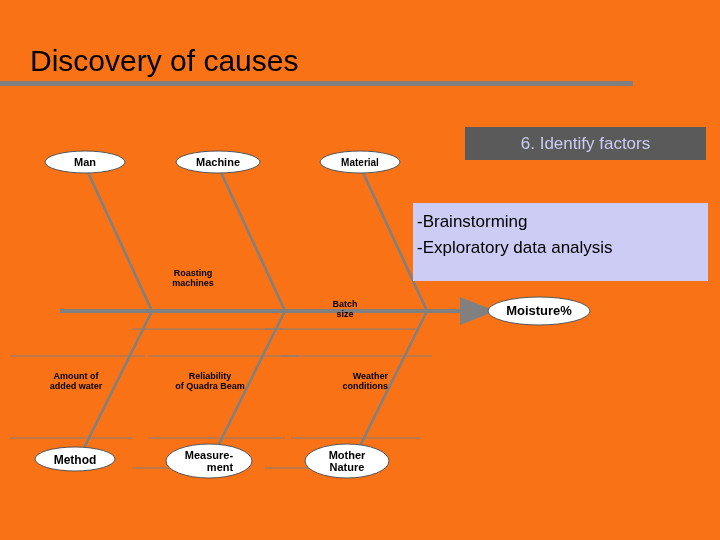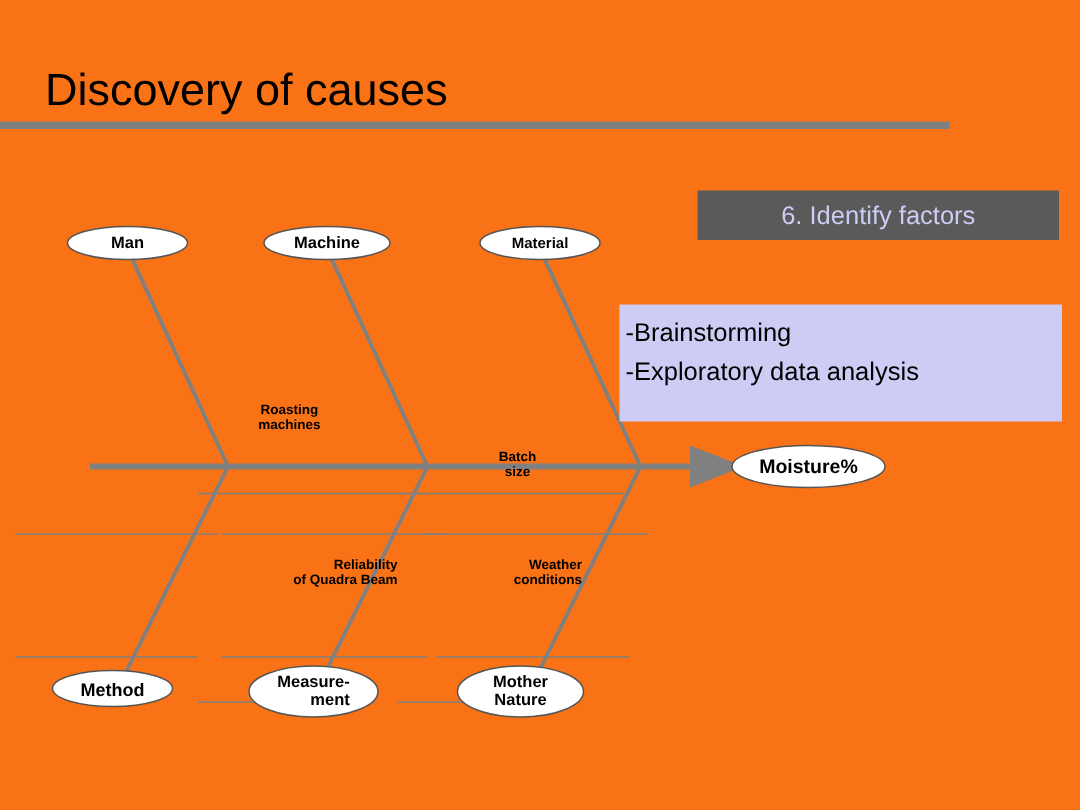--- a/index.html
+++ b/index.html
@@ -153,21 +153,23 @@
 ment</div>
   <div class="node-label" style="left:305px; top:448px; width:84px; height:28px; font-size:11px;">Mother
 Nature</div>
 
   <div class="node-label" style="left:488px; top:299px; width:102px; height:24px; font-size:13px;">Moisture%</div>
 
   <div class="bone-label" style="left:158px; top:228px; width:70px; text-align:center;">Roasting
 machines</div>
   <div class="bone-label" style="left:315px; top:259px; width:60px; ">Batch
 size</div>
-  <div class="bone-label" style="left:155px; top:331px; width:110px; text-align:right;">Reliability
+  <div class="bone-label" style="left:32px; top:331px; width:88px; text-align:center;">Amount of
+added water</div>
+  <div class="bone-label" style="left:155px; top:331px; width:110px; text-align:center;">Reliability
 of Quadra Beam</div>
   <div class="bone-label" style="left:300px; top:331px; width:88px; text-align:right;">Weather
 conditions</div>
 
   <div id="callout-header">6. Identify factors</div>
   <div id="callout-body">
     <div class="line">-Brainstorming</div>
     <div class="line">-Exploratory data analysis</div>
   </div>
 

